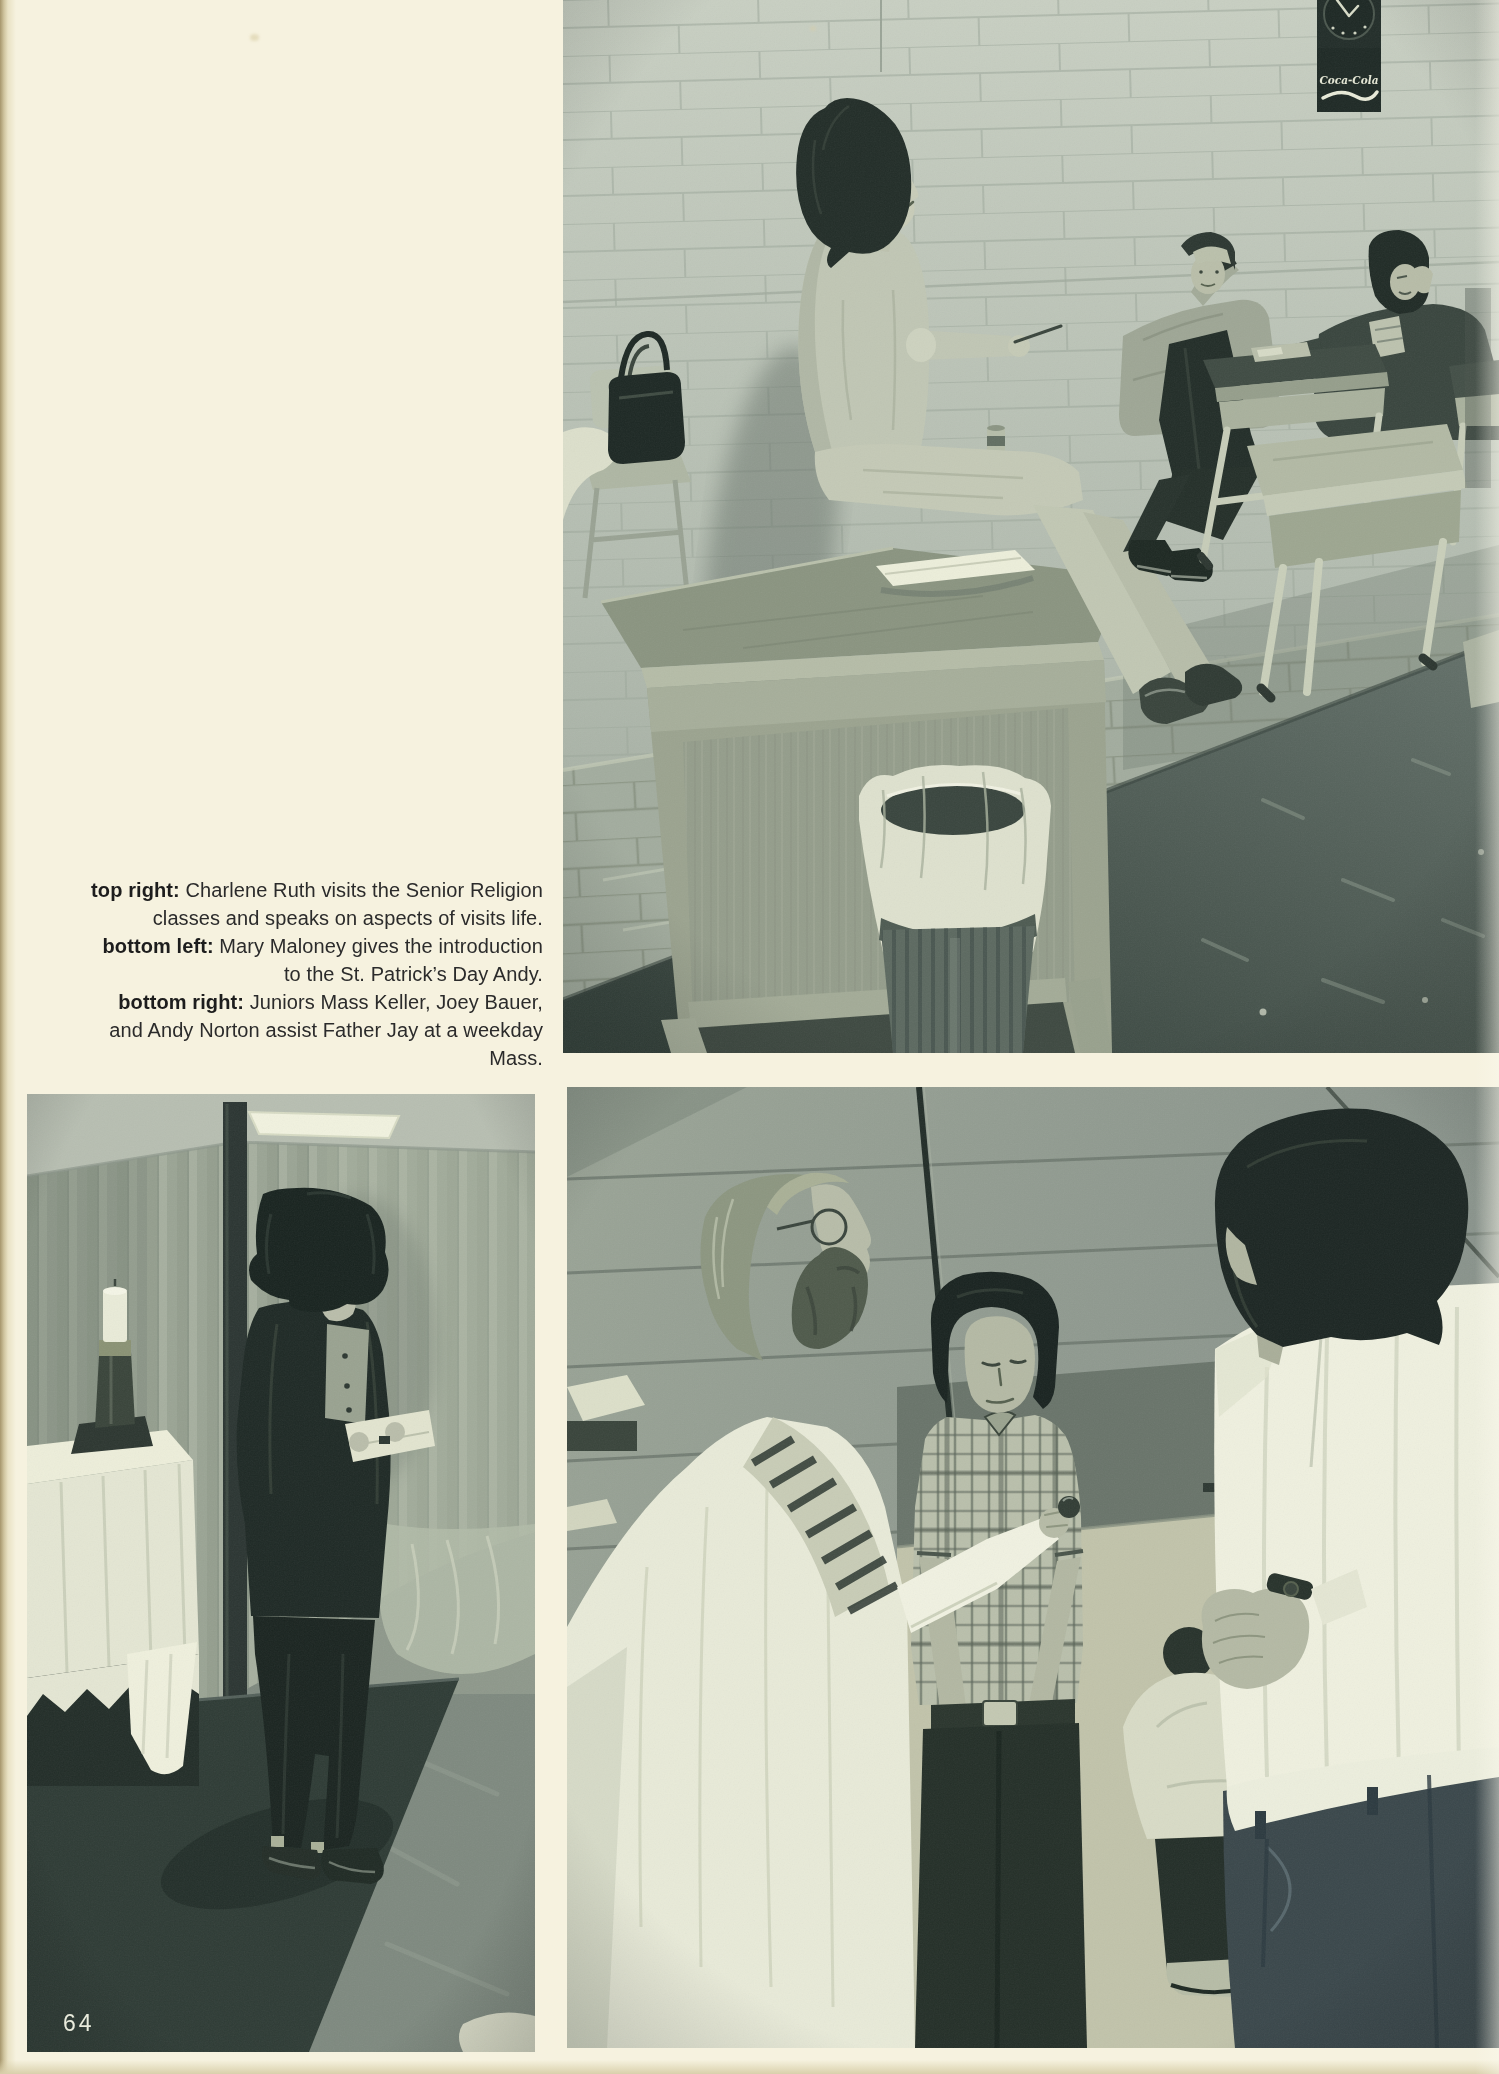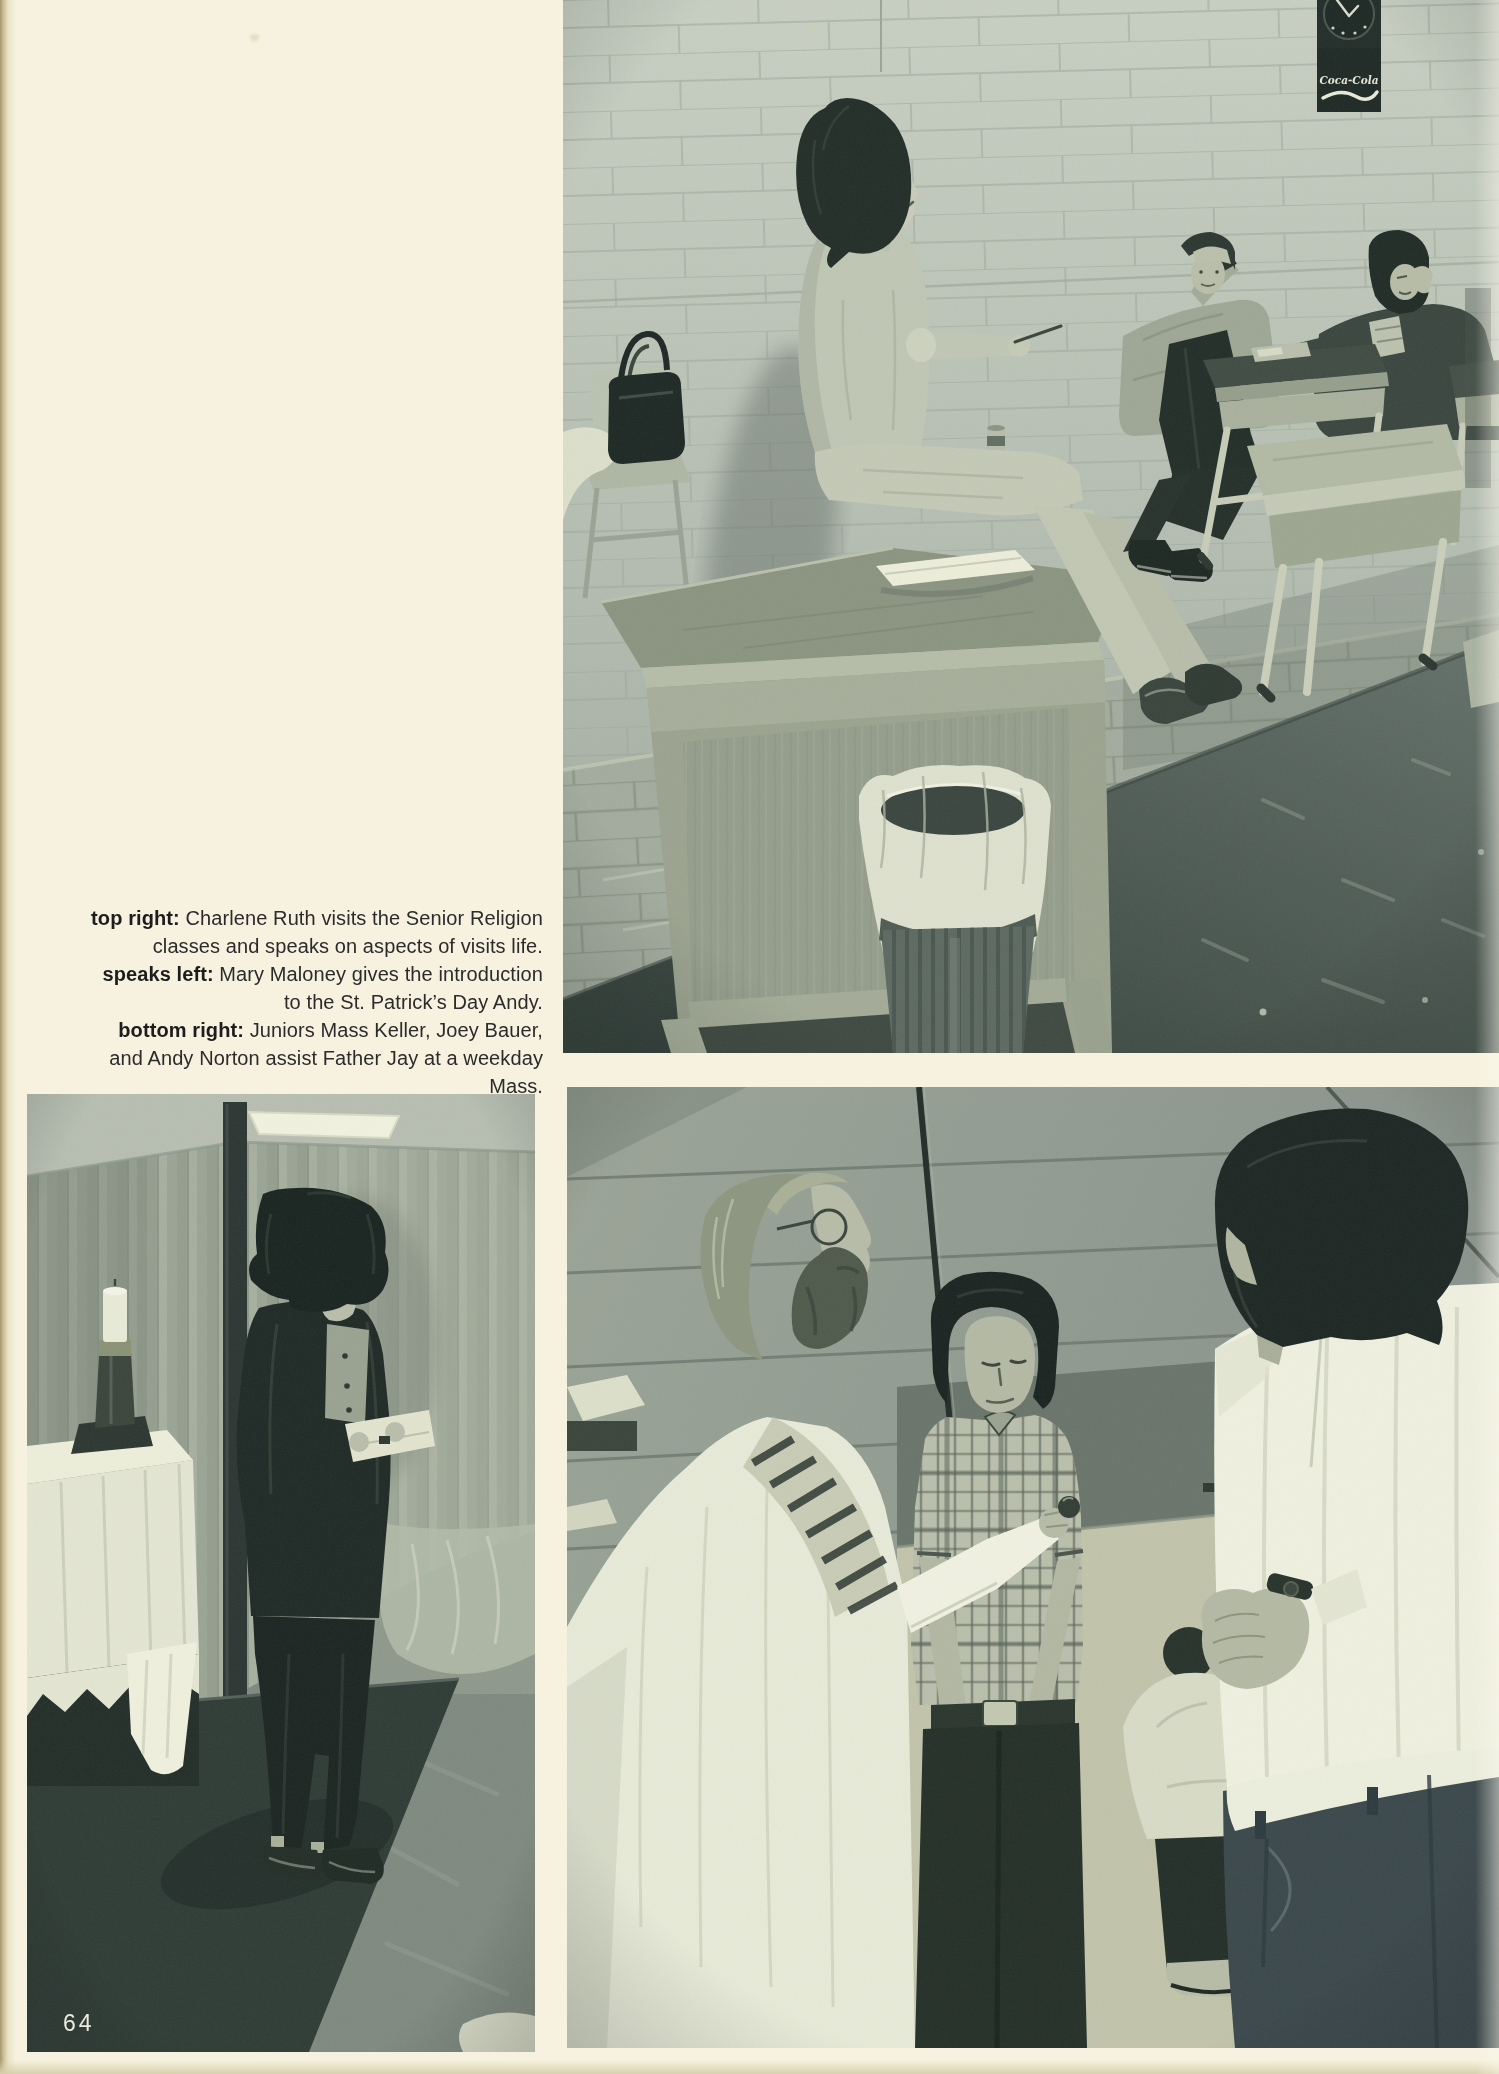--- a/index.html
+++ b/index.html
@@ -10,21 +10,21 @@
   
   .edge-left{position:absolute;left:0;top:0;width:16px;height:100%;
     background:linear-gradient(90deg,#a6966c 0px,#cfc49e 4px,#e9e2c4 8px,rgba(246,242,223,0) 16px);z-index:40;}
   .edge-bottom{position:absolute;left:0;bottom:0;width:100%;height:14px;
     background:linear-gradient(0deg,#d9d0ab,rgba(246,242,223,0));z-index:40;}
   .edge-right{position:absolute;right:0;top:0;width:24px;height:100%;
     background:linear-gradient(270deg,rgba(250,248,236,0.5),rgba(250,248,236,0));z-index:50;}
   .spec{position:absolute;border-radius:50%;background:#d9cea6;filter:blur(1.5px);z-index:45;}
   
   .captions{position:absolute;left:28px;top:876px;width:515px;text-align:right;
-    color:#2b2b2b;font-size:20px;line-height:28px;letter-spacing:0.1px;z-index:30;margin-top:28px;}
+    color:#2b2b2b;font-size:20px;line-height:28px;letter-spacing:0.1px;z-index:30;}
   .captions strong{font-weight:700;color:#1d1d1d;}
   .cap-line{white-space:nowrap;}
   
   .page-number{position:absolute;left:63px;top:2010px;font-size:23px;font-weight:400;
     color:#e9ebdc;letter-spacing:3px;z-index:35;}
 </style>
 </head>
 <body>
 
 <div id="page">
@@ -238,21 +238,21 @@
     <rect x="0" y="0" width="936" height="1053" filter="url(#p1noise)" opacity="0.07"></rect>
   </svg>
   </div>
 
   <div class="captions">
     <div>
       <div class="cap-line"><strong>top right:</strong><span> Charlene Ruth visits the Senior Religion</span></div>
       <div class="cap-line"><span>classes and speaks on aspects of visits life.</span></div>
     </div>
     <div>
-      <div class="cap-line"><strong>speaks left:</strong><span> Mary Maloney gives the introduction</span></div>
+      <div class="cap-line"><strong>bottom left:</strong><span> Mary Maloney gives the introduction</span></div>
       <div class="cap-line"><span>to the St. Patrick’s Day Andy.</span></div>
     </div>
     <div>
       <div class="cap-line"><strong>bottom right:</strong><span> Juniors Mass Keller, Joey Bauer,</span></div>
       <div class="cap-line"><span>and Andy Norton assist Father Jay at a weekday</span></div>
       <div class="cap-line"><span>Mass.</span></div>
     </div>
   </div>
 
   <div class="photo" style="left:27px;top:1094px;width:508px;height:958px;">

